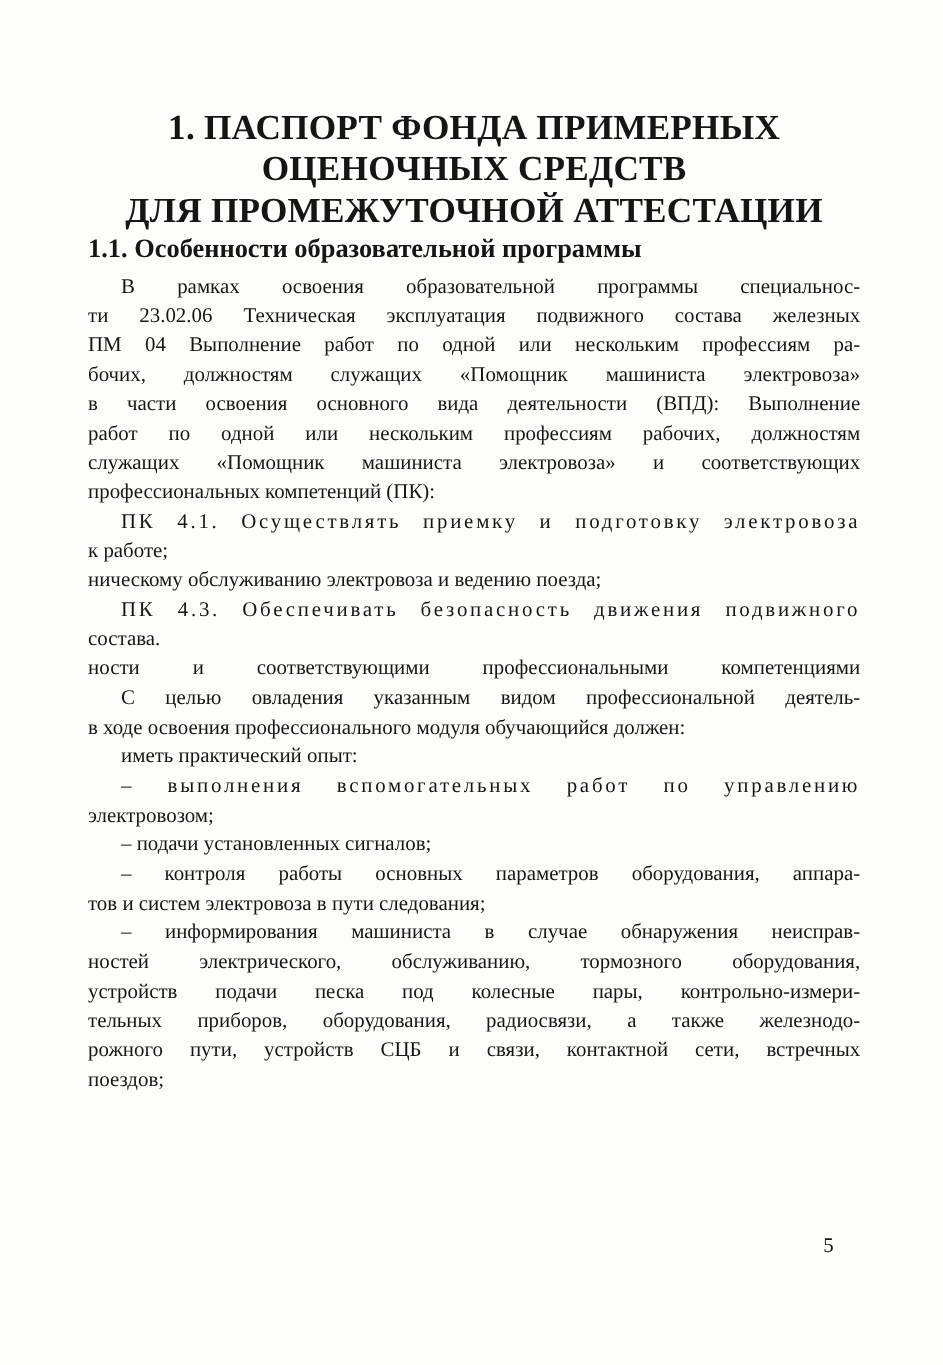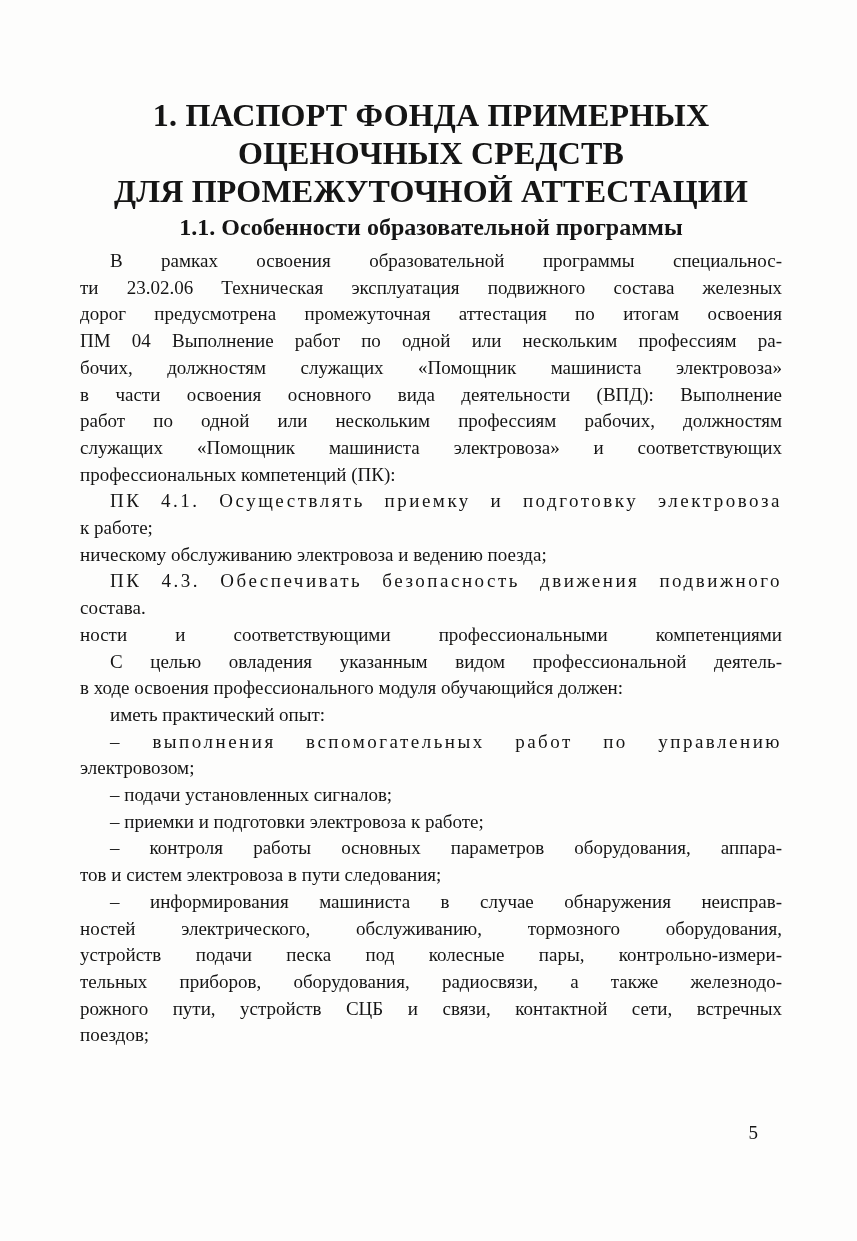--- a/index.html
+++ b/index.html
@@ -29,21 +29,21 @@
     font-weight: 700;
     text-align: center;
     letter-spacing: 0.2px;
   }
   .title .tline { display: block; }
   .subtitle {
     margin: 2px 0 0 0;
     font-size: 24px;
     line-height: 30px;
     font-weight: 700;
-    text-align: center;
+    text-align: left;
   }
   .body {
     margin-top: 6px;
     font-size: 19px;
     line-height: 26.7px;
   }
   .para { margin: 0; }
   .para .line {
     text-align: justify;
     text-align-last: justify;
@@ -68,21 +68,20 @@
     <h1 class="title">
       <span class="tline">1. ПАСПОРТ ФОНДА ПРИМЕРНЫХ</span>
       <span class="tline">ОЦЕНОЧНЫХ СРЕДСТВ</span>
       <span class="tline">ДЛЯ ПРОМЕЖУТОЧНОЙ АТТЕСТАЦИИ</span>
     </h1>
     <h2 class="subtitle">1.1. Особенности образовательной программы</h2>
     <div class="body">
         <div class="para">
           <div class="line first"><span>В рамках освоения образовательной программы специальнос-</span></div>
           <div class="line"><span>ти 23.02.06 Техническая эксплуатация подвижного состава железных</span></div>
-          <div class="line"><span>дорог предусмотрена промежуточная аттестация по итогам освоения</span></div>
           <div class="line"><span>ПМ 04 Выполнение работ по одной или нескольким профессиям ра-</span></div>
           <div class="line"><span>бочих, должностям служащих </span><span class="it">«Помощник машиниста электровоза»</span></div>
           <div class="line"><span>в части освоения основного вида деятельности (ВПД): Выполнение</span></div>
           <div class="line"><span>работ по одной или нескольким профессиям рабочих, должностям</span></div>
           <div class="line"><span>служащих </span><span class="it">«Помощник машиниста электровоза»</span><span> и соответствующих</span></div>
           <div class="line last"><span>профессиональных компетенций (ПК):</span></div>
         </div>
         <div class="para">
           <div class="line first sp"><span>ПК 4.1. Осуществлять приемку и подготовку электровоза</span></div>
           <div class="line last"><span>к работе;</span></div>
@@ -103,23 +102,20 @@
           <div class="line first last"><span class="it">иметь практический опыт</span><span>:</span></div>
         </div>
         <div class="para">
           <div class="line first sp"><span>– выполнения вспомогательных работ по управлению</span></div>
           <div class="line last"><span>электровозом;</span></div>
         </div>
         <div class="para">
           <div class="line first last"><span>– подачи установленных сигналов;</span></div>
         </div>
         <div class="para">
-          <div class="line first last"><span>– приемки и подготовки электровоза к работе;</span></div>
-        </div>
-        <div class="para">
           <div class="line first"><span>– контроля работы основных параметров оборудования, аппара-</span></div>
           <div class="line last"><span>тов и систем электровоза в пути следования;</span></div>
         </div>
         <div class="para">
           <div class="line first"><span>– информирования машиниста в случае обнаружения неисправ-</span></div>
           <div class="line"><span>ностей электрического, обслуживанию, тормозного оборудования,</span></div>
           <div class="line"><span>устройств подачи песка под колесные пары, контрольно-измери-</span></div>
           <div class="line"><span>тельных приборов, оборудования, радиосвязи, а также железнодо-</span></div>
           <div class="line"><span>рожного пути, устройств СЦБ и связи, контактной сети, встречных</span></div>
           <div class="line last"><span>поездов;</span></div>

